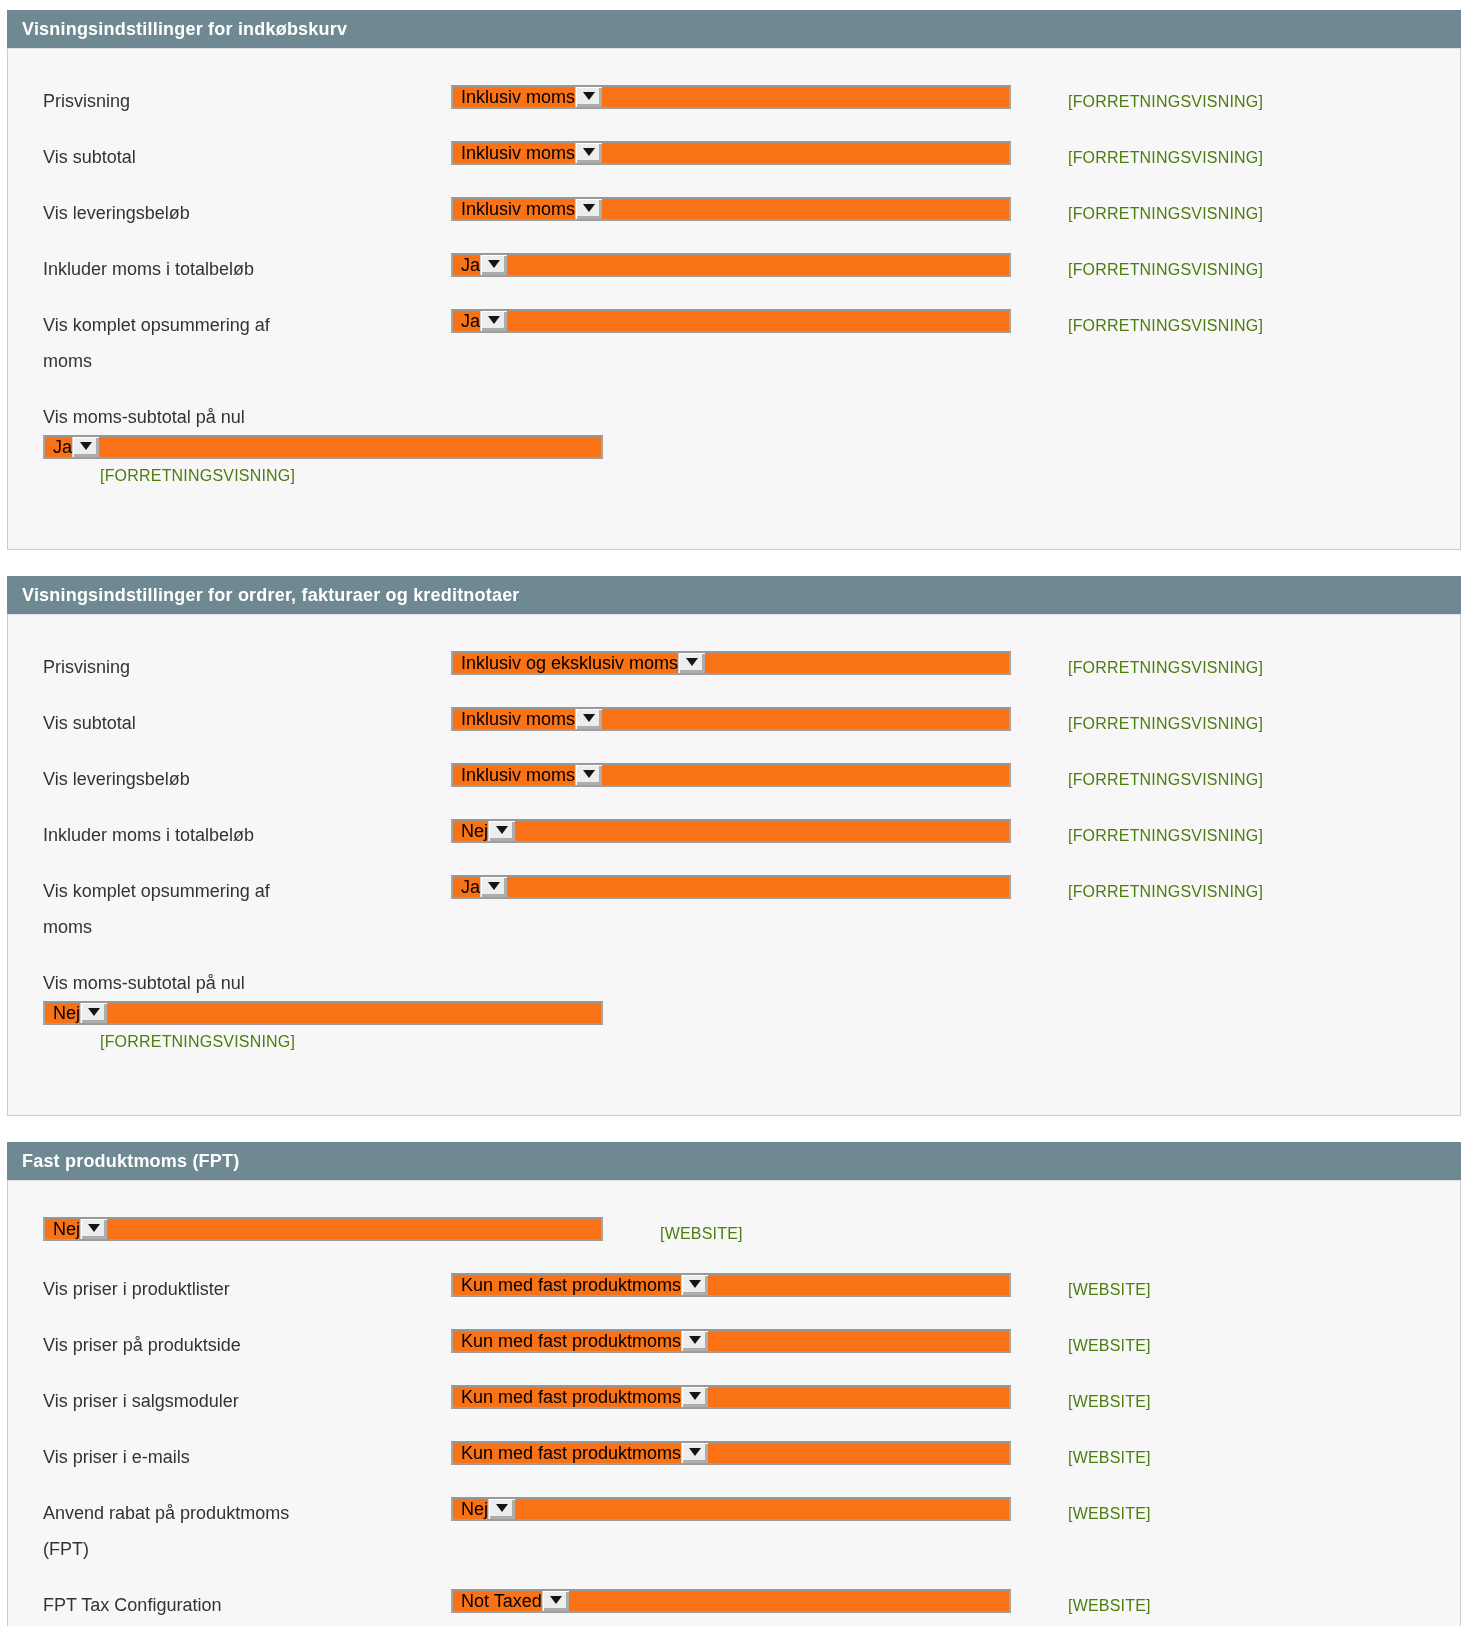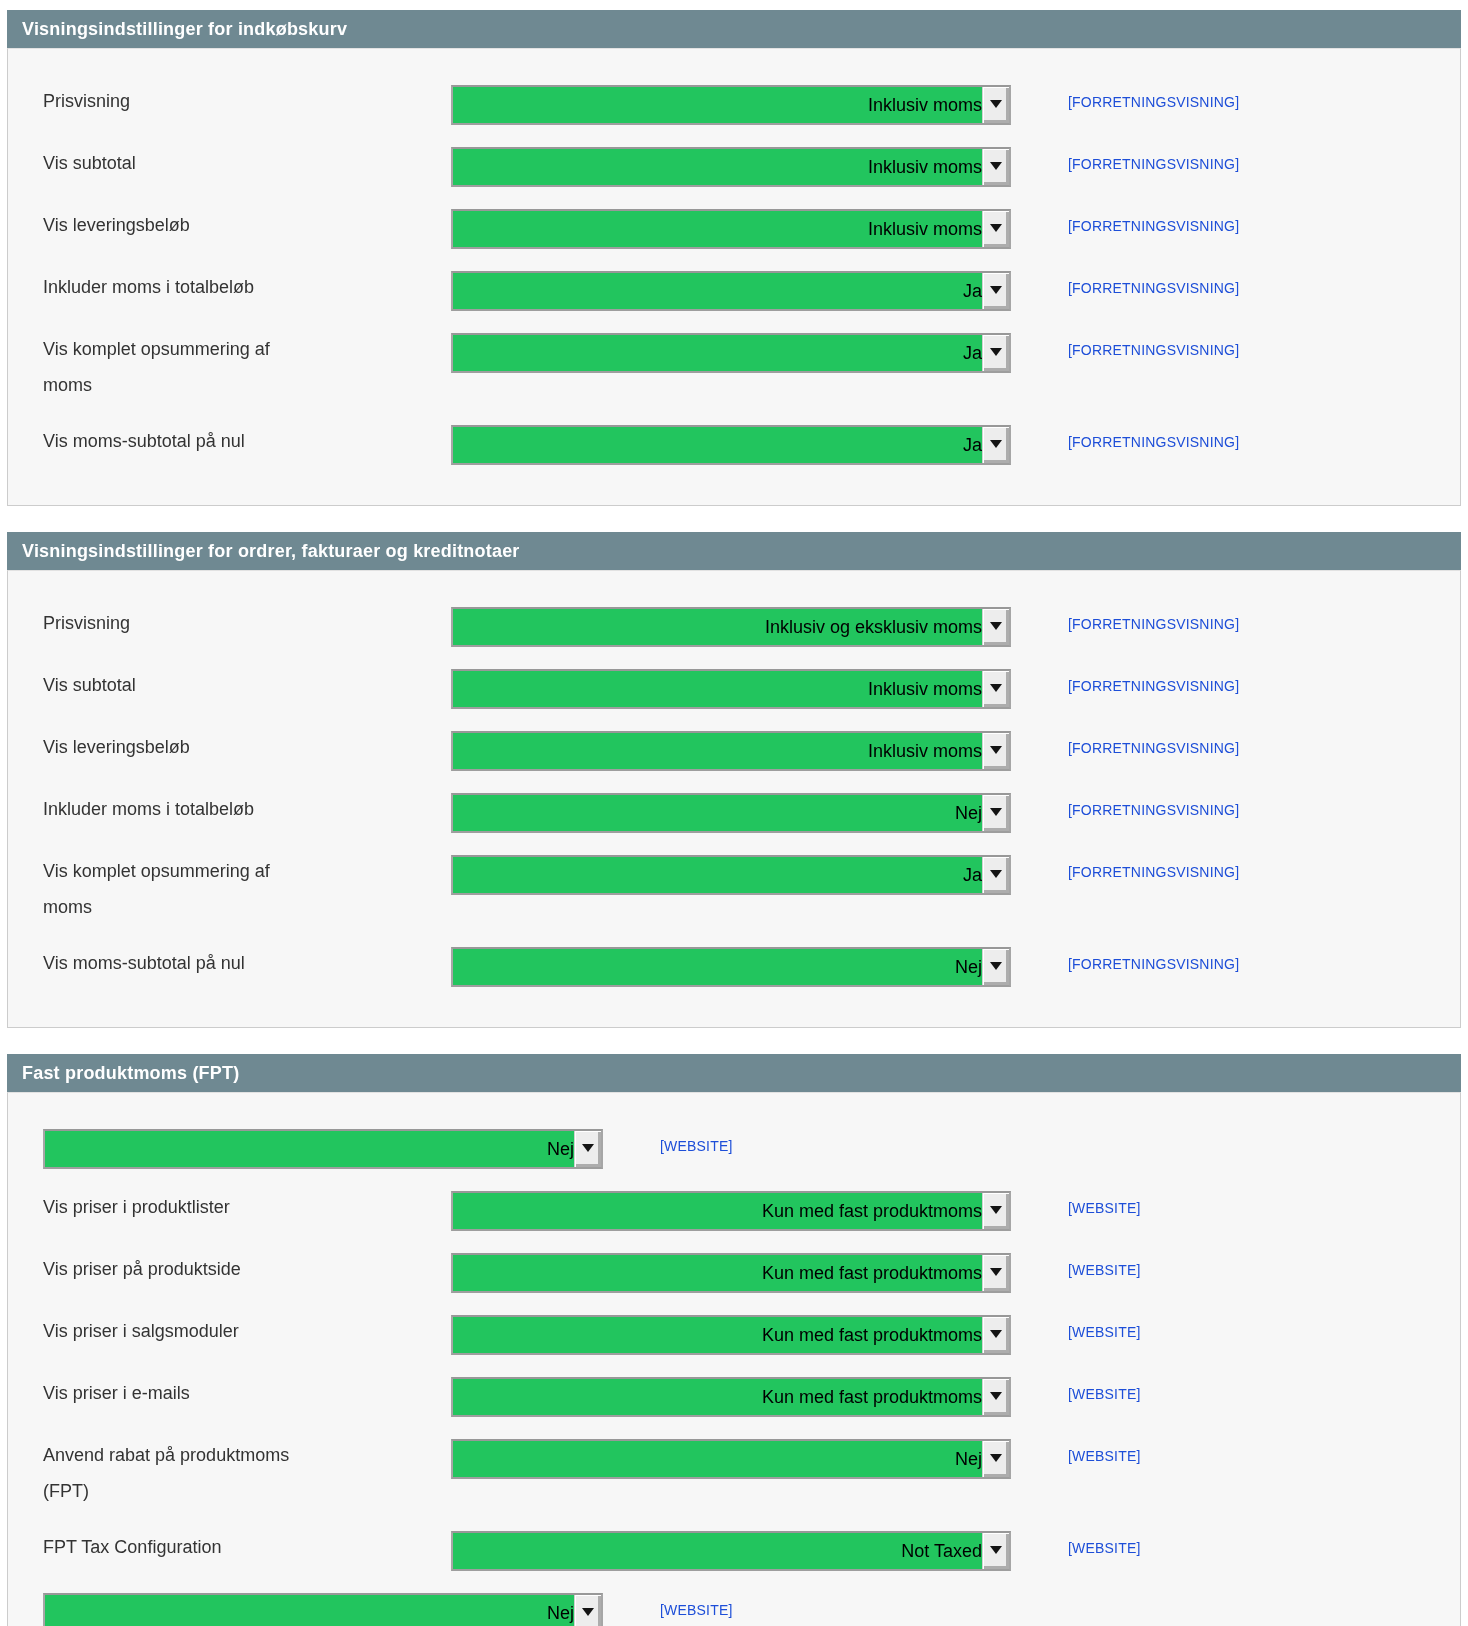--- a/index.html
+++ b/index.html
@@ -32,45 +32,45 @@
     border: 1px solid #cccccc;
     border-top: 1px solid #e2e2e2;
     padding: 36px 36px 40px 35px;
   }
   .row {
     display: flex;
     align-items: flex-start;
     margin-bottom: 22px;
     min-height: 34px;
   }
-  .row:last-child { margin-bottom: 0; }
+  .row:last-child { margin-bottom: 16px; flex-direction: column; }
   .row-label {
     width: 408px;
     flex: none;
     font-size: 18px;
     color: #333333;
     line-height: 36px;
     margin-top: -2px;
   }
   .row-label > span {
     display: inline-block;
     max-width: 272px;
     vertical-align: top;
   }
   .sel {
     width: 560px;
-    height: 40px;
+    height: 24px;
     flex: none;
-    background: #22c55e;
+    background: #f97316;
     border: 2px solid #a6a6a6;
     border-top-color: #989898;
     border-bottom-color: #9e9e9e;
     display: flex;
     align-items: stretch;
-    justify-content: flex-end;
+    justify-content: flex-start;
     cursor: pointer;
   }
   .sel-val {
     font-size: 18px;
     color: #000000;
     padding-left: 8px;
     align-self: center;
     white-space: nowrap;
     overflow: hidden;
   }
@@ -85,22 +85,22 @@
     justify-content: center;
   }
   .tri {
     width: 0; height: 0;
     border-left: 6px solid transparent;
     border-right: 6px solid transparent;
     border-top: 8px solid #141414;
     margin-bottom: 2px;
   }
   .scope {
-    font-size: 14px;
-    color: #1d4ed8;
+    font-size: 16px;
+    color: #4d7c0f;
     line-height: 34px;
     margin-left: 57px;
     white-space: nowrap;
     letter-spacing: 0.2px;
   }
 </style>
 </head>
 <body>
 
 <div>

